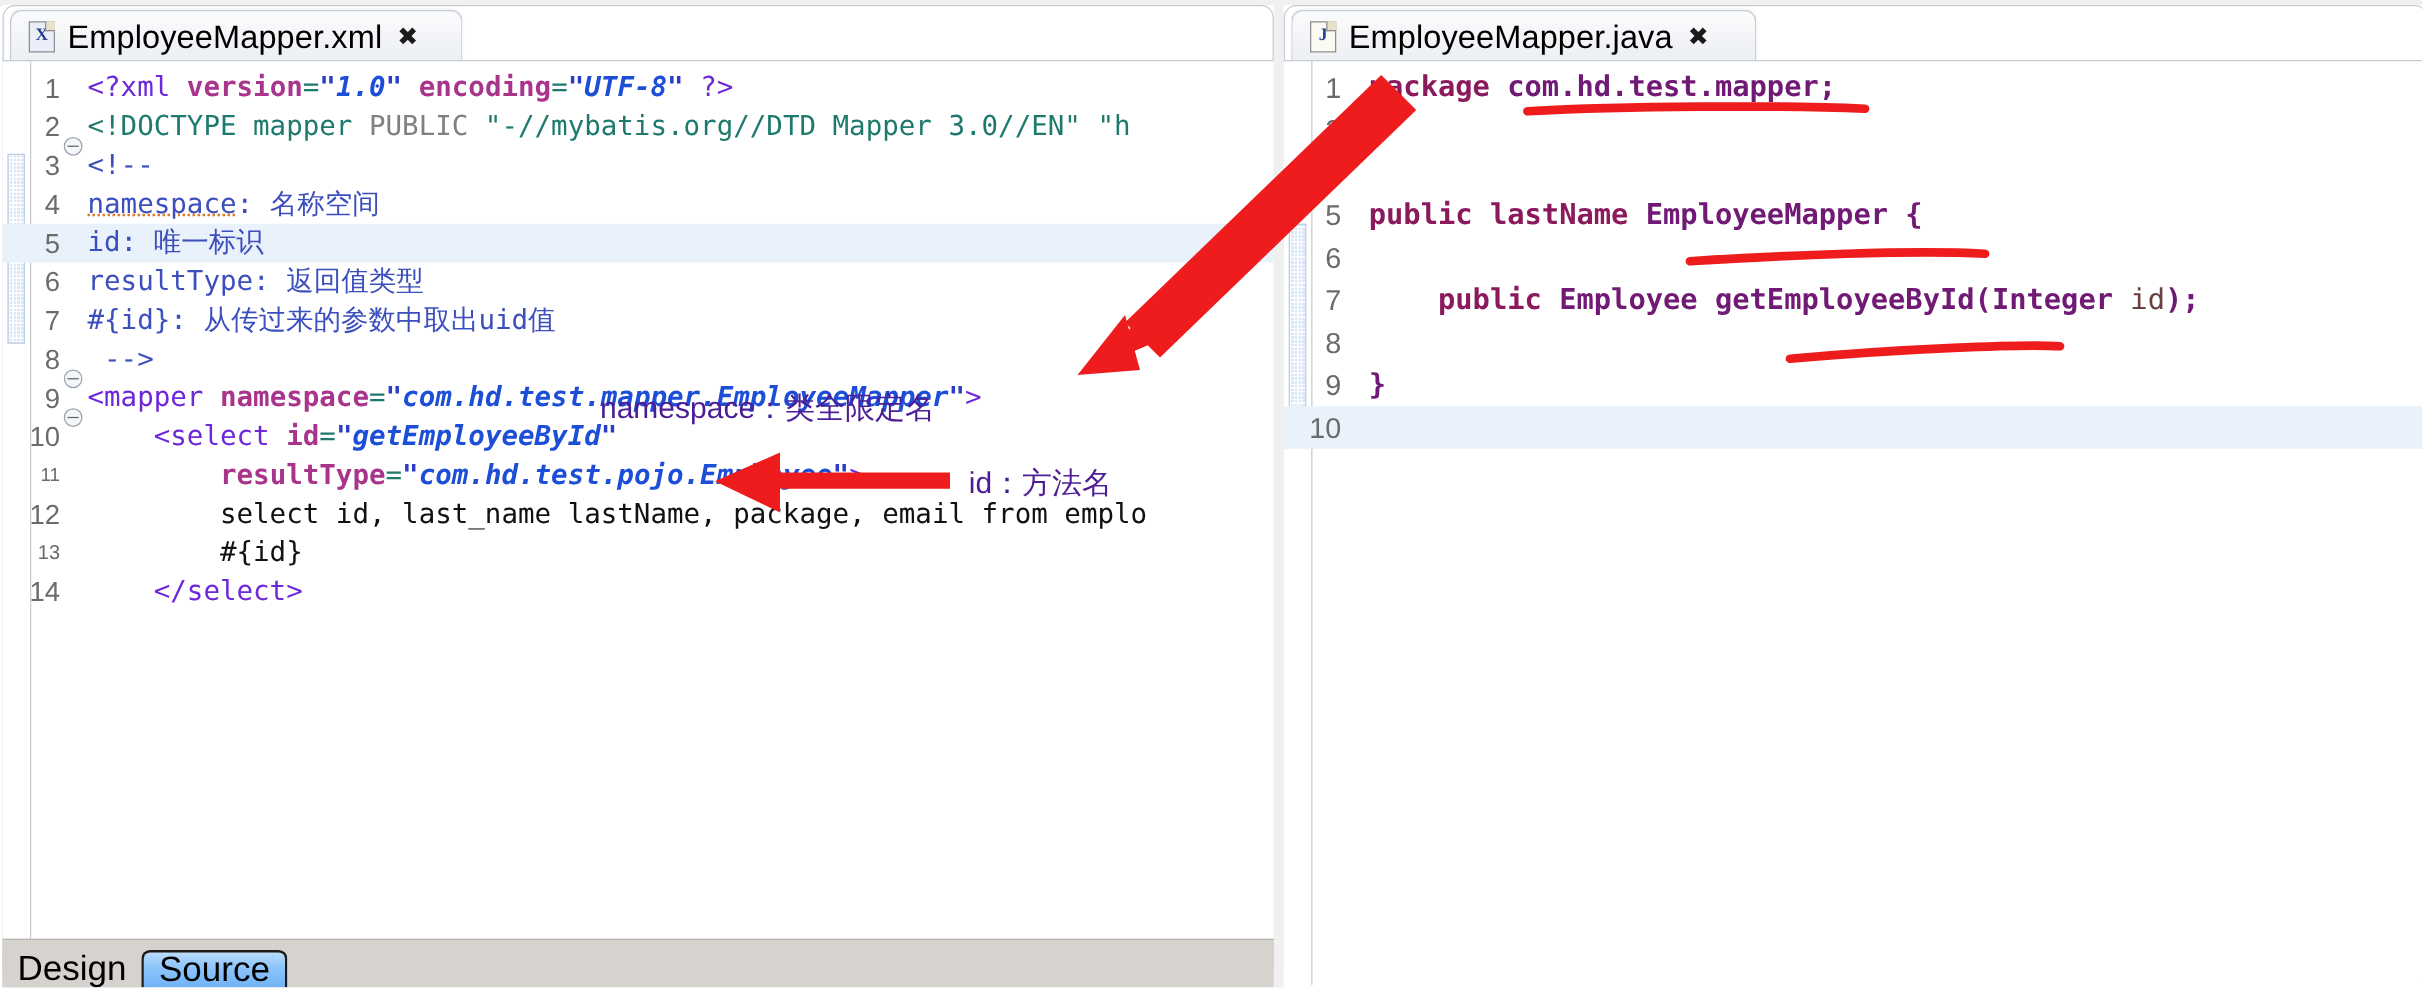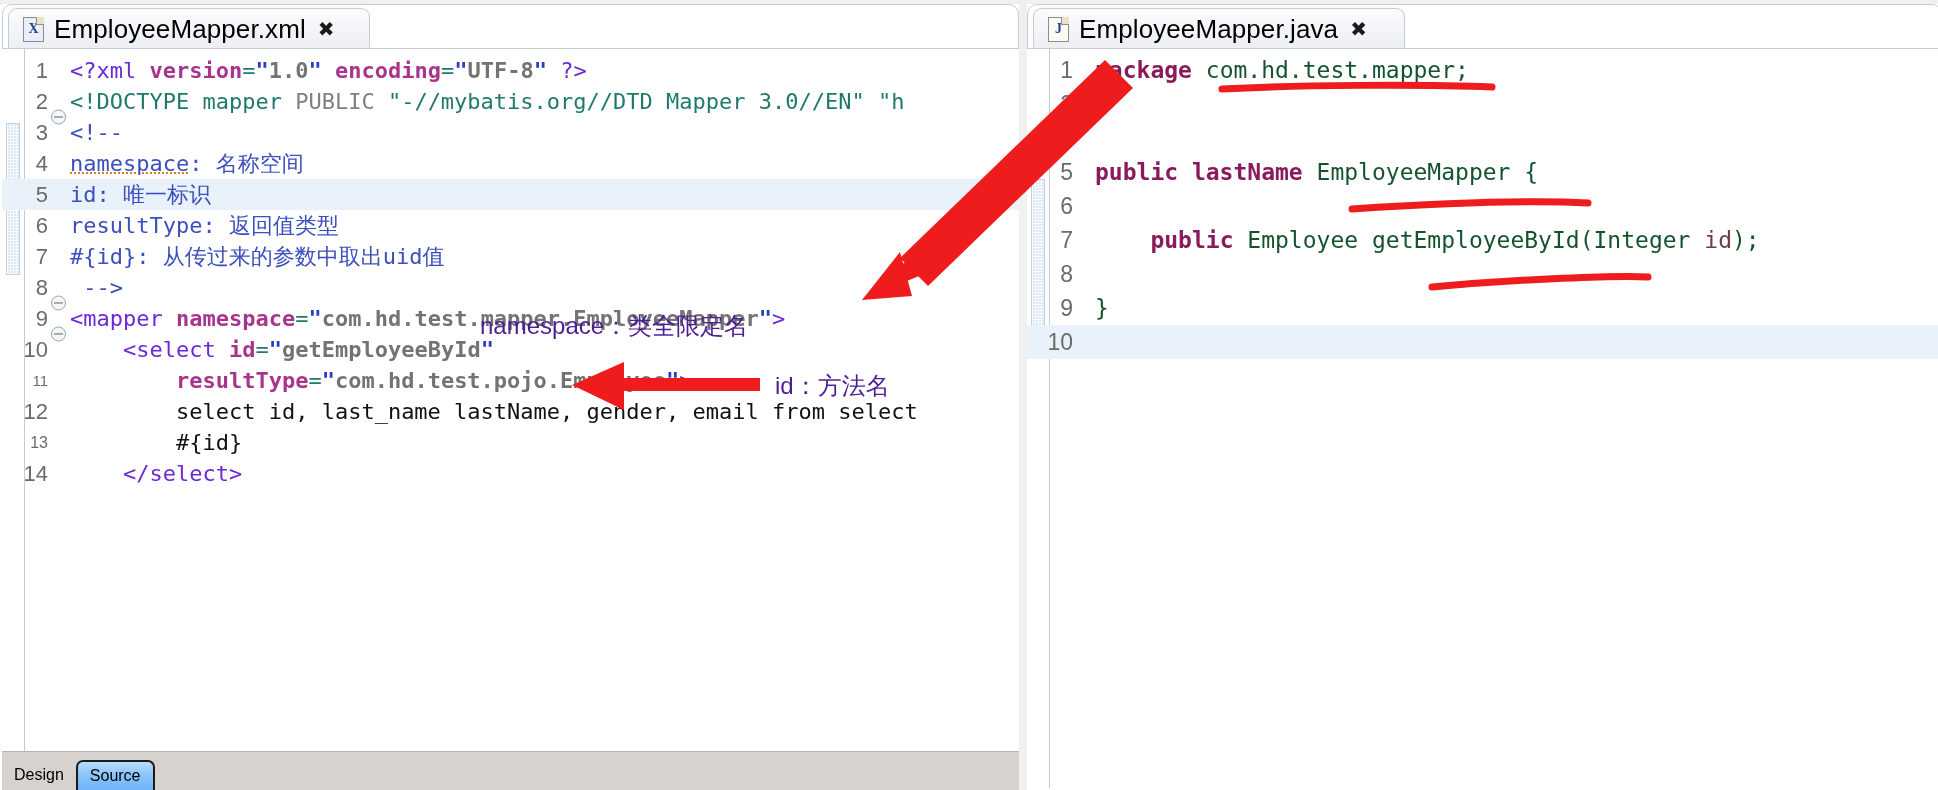--- a/index.html
+++ b/index.html
@@ -161,54 +161,54 @@
     width: 9px; height: 1px;
     background: #5b6874;
   }
   .code { flex: 1 1 auto; }
   .hl-line { background: #e9f1fb; }
 
   
   .t-tag     { color: #6d28d9; }
   .t-attr    { color: #a8348c; font-weight: 600; }
   .t-punc    { color: #1f7a6e; }
-  .t-val     { color: #737373; font-weight: 600; }
+  .t-val     { color: #1d4ed8; font-style: italic; font-weight: 600; }
   .t-quote   { color: #2a3cc8; font-weight: 700; font-style: normal; }
   .t-comment { color: #3c4fbd; }
   .t-text    { color: #111111; }
   .t-doctype { color: #1f7a6e; }
   .t-dtdstr  { color: #808080; }
   .spell {
     text-decoration: underline;
     text-decoration-color: #e07a2a;
     text-decoration-style: dotted;
     text-decoration-thickness: 2px;
   }
 
   
   .j-kw    { color: #8a1a5c; font-weight: bold; }
-  .j-plain { color: #14532d; }
+  .j-plain { color: #701a75; font-weight: bold; }
   .j-param { color: #6b4040; }
 
   
   .bottombar {
     position: absolute;
     left: 0; right: 0; bottom: 0;
     height: 38px;
     background: #d6d2ce;
     border-top: 1px solid #b8b4b0;
     display: flex;
     align-items: flex-end;
   }
   .btab {
     height: 30px;
     display: flex;
     align-items: center;
     padding: 0 12px;
-    font-size: 16px;
+    font-size: 28px;
     color: #000;
     box-sizing: border-box;
     cursor: pointer;
   }
   .btab-inactive {
     background: #d6d2ce;
   }
   .btab-active {
     background: linear-gradient(to bottom, #b9dcfb 0%, #8cc4fa 45%, #6fb3f7 100%);
     border: 2px solid #1a1a1a;
@@ -277,21 +277,21 @@
           <div class="ln"><span class="lnum" style="width: 46px; font-size: 22px;">2</span><span class="fold"></span><span class="code"><span class="t-doctype">&lt;!DOCTYPE mapper </span><span class="t-dtdstr">PUBLIC </span><span class="t-doctype">"-//mybatis.org//DTD Mapper 3.0//EN" "</span><span class="t-doctype">h</span></span></div>
           <div class="ln"><span class="lnum" style="width: 46px; font-size: 22px;">3</span><span class="fold has"></span><span class="code"><span class="t-comment">&lt;!--</span></span></div>
           <div class="ln"><span class="lnum" style="width: 46px; font-size: 22px;">4</span><span class="fold"></span><span class="code"><span class="t-comment spell">namespace</span><span class="t-comment">: 名称空间</span></span></div>
           <div class="ln hl-line"><span class="lnum" style="width: 46px; font-size: 22px;">5</span><span class="fold"></span><span class="code"><span class="t-comment">id: 唯一标识</span></span></div>
           <div class="ln"><span class="lnum" style="width: 46px; font-size: 22px;">6</span><span class="fold"></span><span class="code"><span class="t-comment">resultType: 返回值类型</span></span></div>
           <div class="ln"><span class="lnum" style="width: 46px; font-size: 22px;">7</span><span class="fold"></span><span class="code"><span class="t-comment">#{id}: 从传过来的参数中取出uid值</span></span></div>
           <div class="ln"><span class="lnum" style="width: 46px; font-size: 22px;">8</span><span class="fold"></span><span class="code"><span class="t-comment"> --&gt;</span></span></div>
           <div class="ln"><span class="lnum" style="width: 46px; font-size: 22px;">9</span><span class="fold has"></span><span class="code"><span class="t-tag">&lt;mapper </span><span class="t-attr">namespace</span><span class="t-punc">=</span><span class="t-quote">"</span><span class="t-val">com.hd.test.mapper.EmployeeMapper</span><span class="t-quote">"</span><span class="t-tag">&gt;</span></span></div>
           <div class="ln"><span class="lnum" style="width: 46px; font-size: 22px;">10</span><span class="fold has"></span><span class="code"><span class="t-tag">    &lt;select </span><span class="t-attr">id</span><span class="t-punc">=</span><span class="t-quote">"</span><span class="t-val">getEmployeeById</span><span class="t-quote">"</span></span></div>
           <div class="ln"><span class="lnum" style="width: 46px; font-size: 15px;">11</span><span class="fold"></span><span class="code"><span class="t-text">        </span><span class="t-attr">resultType</span><span class="t-punc">=</span><span class="t-quote">"</span><span class="t-val">com.hd.test.pojo.Employee</span><span class="t-quote">"</span><span class="t-tag">&gt;</span></span></div>
-          <div class="ln"><span class="lnum" style="width: 46px; font-size: 22px;">12</span><span class="fold"></span><span class="code"><span class="t-text">        select id, last_name lastName, gender, email from select</span></span></div>
+          <div class="ln"><span class="lnum" style="width: 46px; font-size: 22px;">12</span><span class="fold"></span><span class="code"><span class="t-text">        select id, last_name lastName, package, email from emplo</span></span></div>
           <div class="ln"><span class="lnum" style="width: 46px; font-size: 16px;">13</span><span class="fold"></span><span class="code"><span class="t-text">        #{id}</span></span></div>
           <div class="ln"><span class="lnum" style="width: 46px; font-size: 22px; text-align: right;">14</span><span class="fold"></span><span class="code"><span class="t-tag">    &lt;/select&gt;</span></span></div>
         </div>
     </div>
 
     <div class="bottombar">
       <div class="btab btab-inactive">Design</div>
       <div class="btab btab-active">Source</div>
     </div>
   </div>

